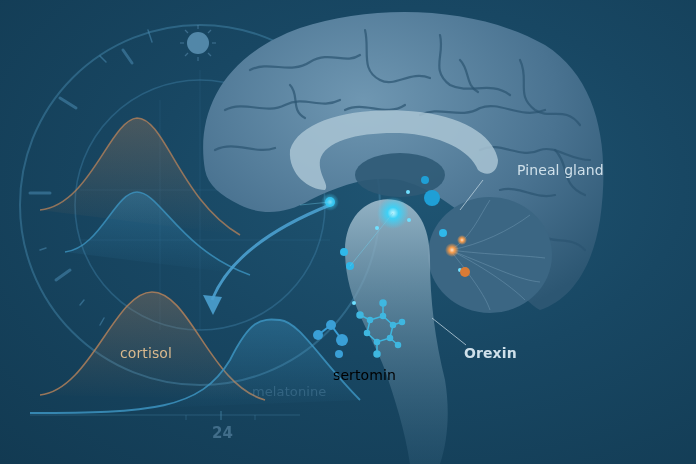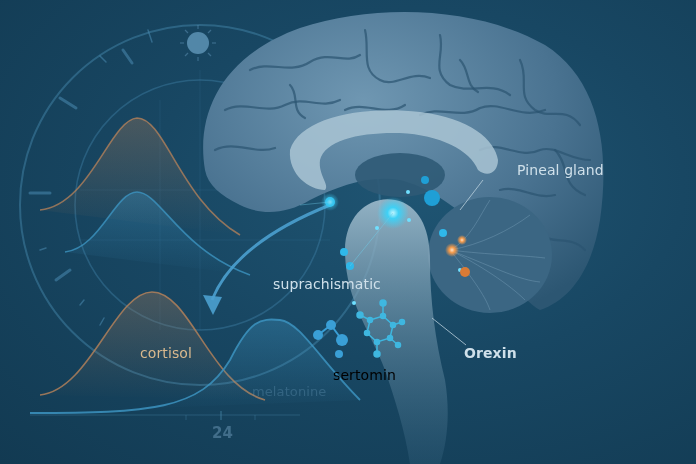--- a/index.html
+++ b/index.html
@@ -210,19 +210,18 @@
     <line x1="331" y1="325" x2="342" y2="340" stroke="#3a9fd6" stroke-width="2"></line>
     <circle cx="318" cy="335" r="5"></circle>
     <circle cx="331" cy="325" r="5"></circle>
     <circle cx="342" cy="340" r="6"></circle>
     <circle cx="339" cy="354" r="4"></circle>
   </g>
 </svg>
 
 <div class="label" style="left:469px;top:162px;margin-left:48px;">Pineal gland</div>
 <div class="label center" style="left:262px;top:276px;width:130px;">
-  <div>suprachismatic</div>
 </div>
 <div class="label" style="left:464px;top:345px;font-weight:bold;">Orexin</div>
 <div class="label sertomin" style="left:333px;top:367px;">sertomin</div>
-<div class="label cortisol" style="left:140px;top:345px;">cortisol</div>
+<div class="label cortisol" style="left:120px;top:345px;">cortisol</div>
 <div class="label faint" style="left:252px;top:383px;text-align:center;">melatonine</div>
 <div class="label tick" style="left:212px;top:425px;">24</div>
 
 </body></html>

